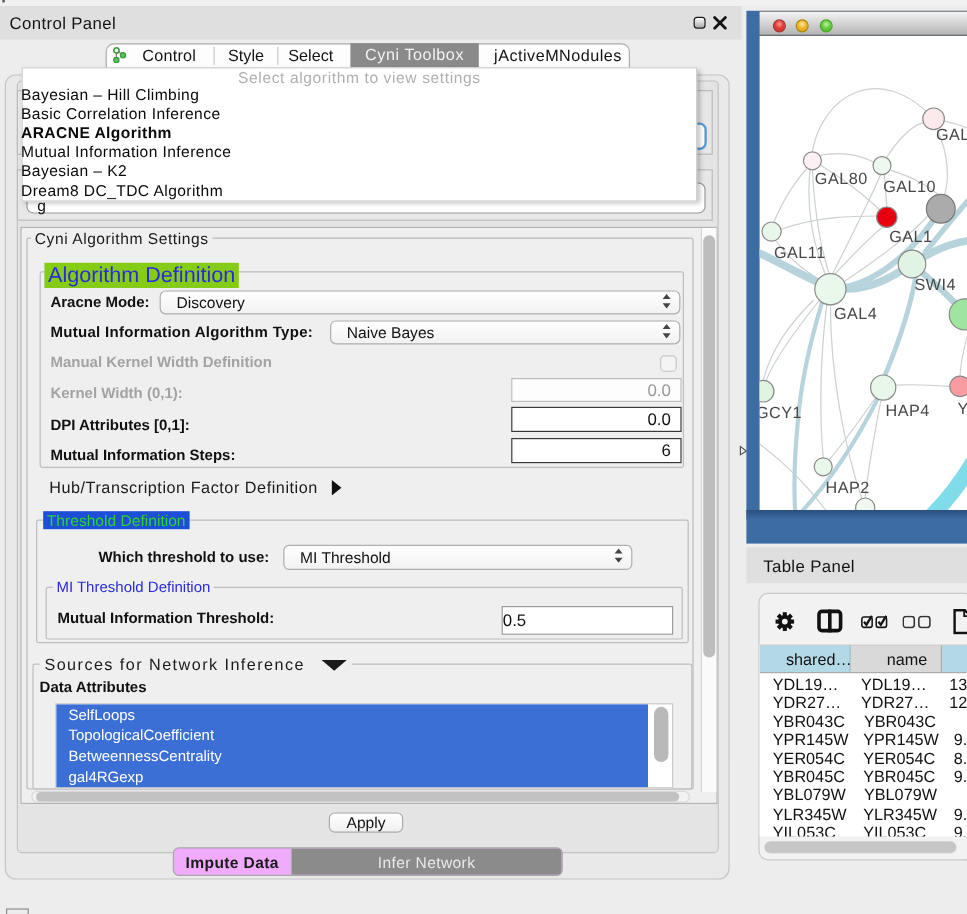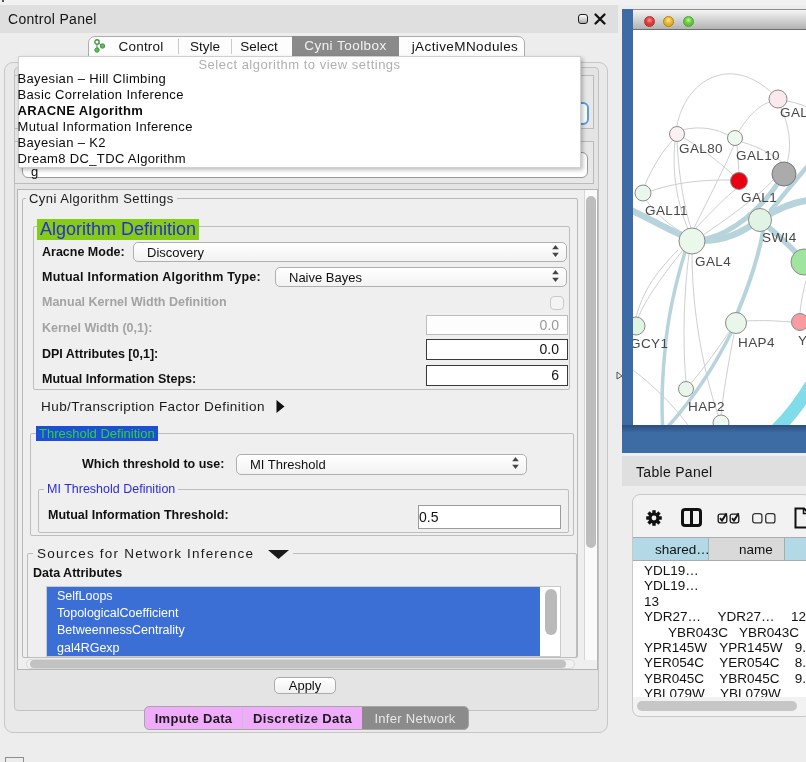--- a/index.html
+++ b/index.html
@@ -106,21 +106,20 @@
 <div class="abs" style="left:57px;top:588px;font-size:12.5px;color:#fff;line-height:17.2px;">SelfLoops<br>TopologicalCoefficient<br>BetweennessCentrality<br>gal4RGexp</div>
 <div class="abs" style="left:545px;top:589px;width:12px;height:46px;background:#B9B9B9;border-radius:6px;"></div>
 
 <div class="abs" style="left:26px;top:659px;width:549px;height:10px;background:#F2F2F2;border:1px solid #D8D8D8;border-radius:5px;"></div>
 <div class="abs" style="left:30px;top:660px;width:536px;height:8px;background:#C2C2C2;border-radius:4px;"></div>
 
 <div class="abs" style="left:274px;top:677px;width:62px;height:17px;background:linear-gradient(#FFFFFF,#F0F0F0);border:1px solid #ABABAB;border-radius:5px;font-size:13px;color:#111;text-align:center;line-height:16px;">Apply</div>
 
 <div class="abs" style="left:144px;top:706px;width:325px;height:24px;background:#f0abfc;border:1px solid #A6A6A6;border-radius:5px;overflow:hidden;display:flex;z-index:30;">
   <div style="width:98px;height:100%;font-size:13px;font-weight:bold;letter-spacing:0.3px;color:#1B1B1B;text-align:center;line-height:23px;border-right:1px solid #C4C4C4;">Impute Data</div>
-  <div style="width:119px;height:100%;font-size:13px;font-weight:bold;letter-spacing:0.4px;color:#1B1B1B;text-align:center;line-height:23px;">Discretize Data</div>
   <div style="flex:1;height:100%;font-size:13px;letter-spacing:0.3px;color:#E8E8E8;text-align:center;line-height:23px;background:#8B8B8B;">Infer Network</div>
 </div>
 
 <div class="abs" style="left:5px;top:757px;width:19px;height:14px;border:1.5px solid #8E8E8E;background:#ECECEC;"></div>
 
 <div class="abs" style="left:88px;top:36px;width:437px;height:21px;background:#FDFDFD;border:1px solid #ACACAC;border-radius:7px 7px 0 0;z-index:40;"></div>
 <svg class="abs" style="left:94px;top:39px;z-index:41;" width="12" height="14" viewBox="0 0 12 14">
     <circle cx="3" cy="3" r="2.2" fill="#fff" stroke="#3C9C3C" stroke-width="1.4"></circle>
     <circle cx="8.5" cy="7" r="2.2" fill="#5DBD5D" stroke="#3C9C3C" stroke-width="1"></circle>
     <circle cx="3" cy="11" r="2.2" fill="#5DBD5D" stroke="#3C9C3C" stroke-width="1"></circle>
@@ -250,31 +249,31 @@
     <path d="M9.5 1.5 L9.5 6.5 L14.5 6.5" fill="none" stroke="#111" stroke-width="1.5"></path>
   </svg>
 
 <div class="abs" style="left:633px;top:537px;width:173px;height:160px;background:#fff;overflow:hidden;">
   <div style="display:flex;height:24px;border-top:1px solid #ABABAB;border-bottom:1px solid #ABABAB;">
     <div style="width:76px;background:#B3D9E6;border-right:1px solid #9BB7C0;font-size:13.5px;color:#111;text-align:left;padding-left:22px;line-height:23px;">shared…</div>
     <div style="width:76px;background:#D9D9D9;border-right:1px solid #ABABAB;font-size:13.5px;color:#111;text-align:left;padding-left:30px;line-height:23px;">name</div>
     <div style="flex:1;background:#B3D9E6;"></div>
   </div>
   <div style="font-size:13.5px;color:#111;line-height:15.4px;padding-top:2px;">
-    <div style="display:flex;flex-direction:column;">
+    <div style="display:flex;">
         <div style="width:76px;padding-left:11px;">YDL19…</div>
         <div style="width:76px;padding-left:11px;">YDL19…</div>
         <div style="flex:1;padding-left:11px;">13</div>
       </div>
     <div style="display:flex;">
         <div style="width:76px;padding-left:11px;">YDR27…</div>
         <div style="width:76px;padding-left:11px;">YDR27…</div>
         <div style="flex:1;padding-left:11px;">12</div>
       </div>
-    <div style="display:flex;padding-left:24px;">
+    <div style="display:flex;">
         <div style="width:76px;padding-left:11px;">YBR043C</div>
         <div style="width:76px;padding-left:11px;">YBR043C</div>
         <div style="flex:1;padding-left:11px;"></div>
       </div>
     <div style="display:flex;">
         <div style="width:76px;padding-left:11px;">YPR145W</div>
         <div style="width:76px;padding-left:11px;">YPR145W</div>
         <div style="flex:1;padding-left:11px;">9.</div>
       </div>
     <div style="display:flex;">

